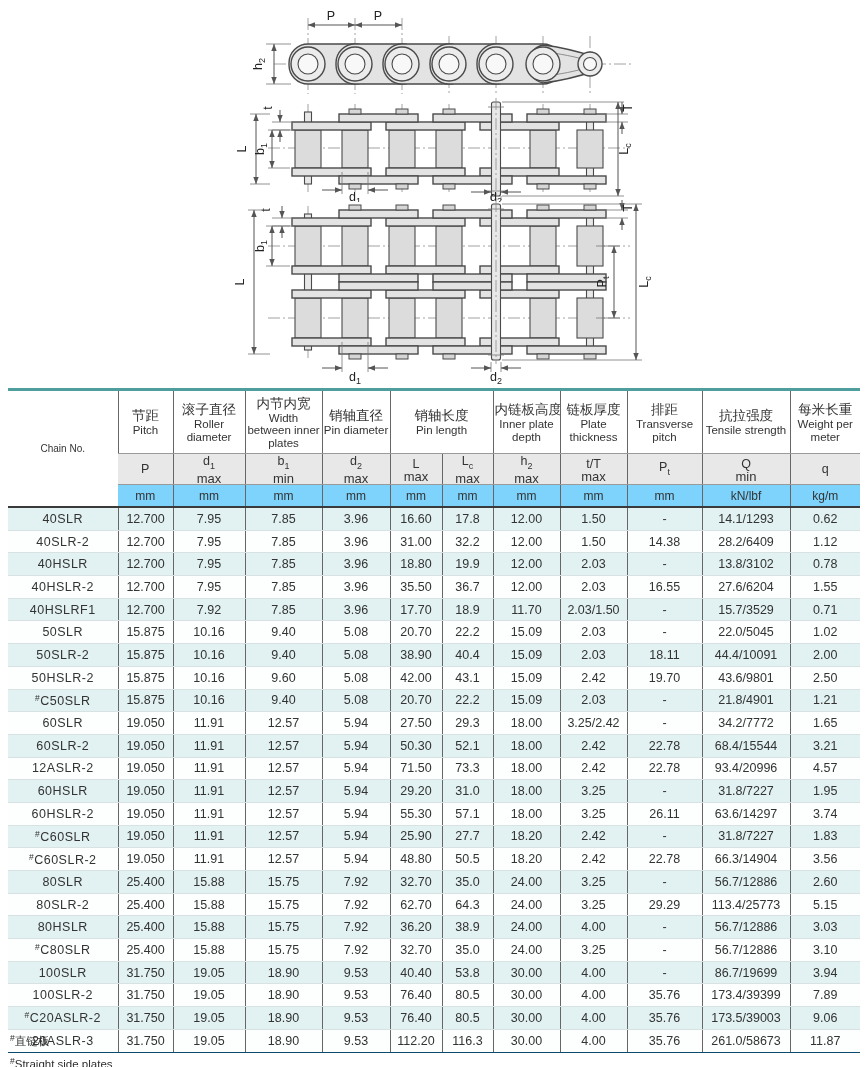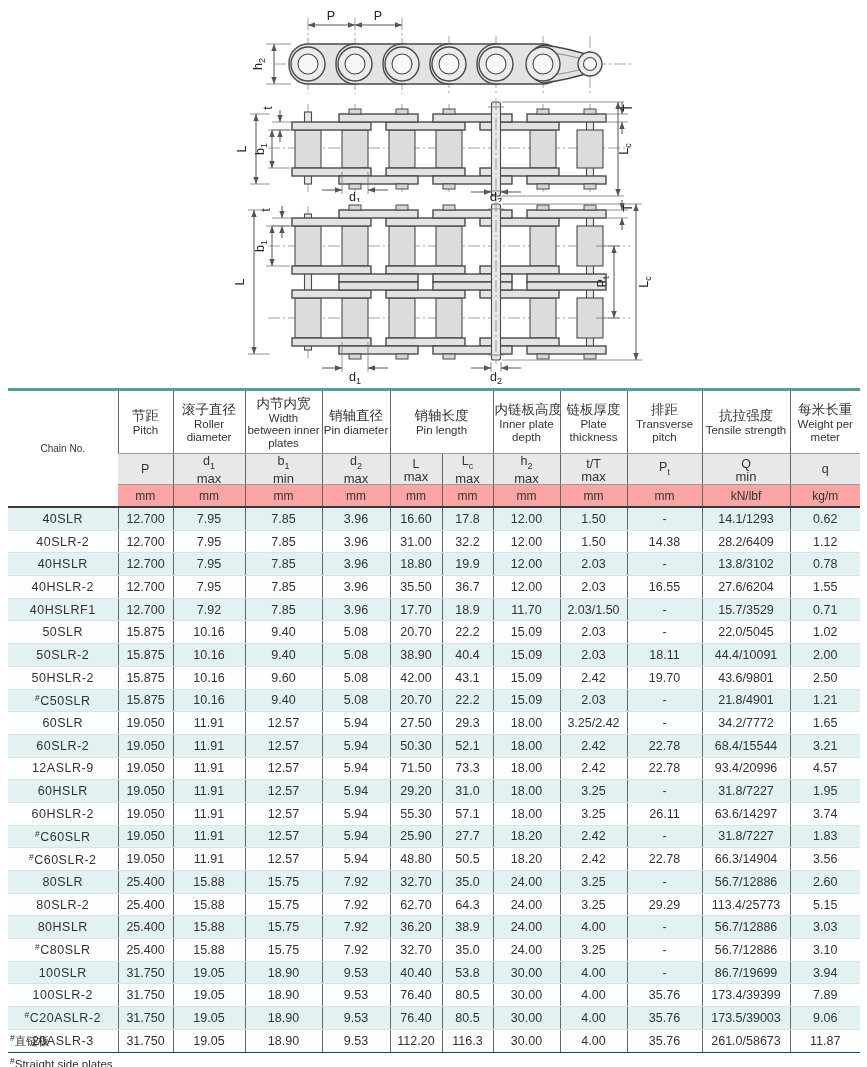--- a/index.html
+++ b/index.html
@@ -23,21 +23,21 @@
   
   .table-wrap{position:absolute;top:388px;left:8px;width:852px;}
   table.spec{border-collapse:collapse;table-layout:fixed;width:852px;border-top:3px solid #4E9E9E;}
   table.spec th, table.spec td{
     text-align:center;vertical-align:middle;font-weight:normal;
     padding:0 1px;overflow:hidden;
   }
   table.spec th + th, table.spec td + td{border-left:1px solid #666;}
   thead tr.hdr th{height:62px;border-bottom:1px solid #9a9a9a;background:#fff;}
   thead tr.symr th{height:30px;background:#E8E8E8;border-bottom:1px solid #9a9a9a;}
-  thead tr.unitr th{height:21px;background:#fca5a5;border-bottom:2px solid #3A3A3A;}
+  thead tr.unitr th{height:21px;background:#7dd3fc;border-bottom:2px solid #3A3A3A;}
   th.chain-hd{border-bottom:2px solid #3A3A3A !important;font-size:10px;background:#fff;}
   .cn{font-size:13.5px;line-height:17px;white-space:nowrap;}
   .en{font-size:11.5px;line-height:12.5px;}
   .sym-base{font-size:12.5px;line-height:14px;}
   .sym-line2{font-size:13px;line-height:11px;}
   .unit{font-size:12px;}
   tbody td{height:21.7px;font-size:12.5px;border-bottom:1px solid #D8E2E2;}
   tbody tr:nth-child(odd) td{background:#E2F1F1;}
   tbody tr:nth-child(even) td{background:#FDFEFE;}
   tbody tr:last-child td{border-bottom:1px solid #0c4a6e;}
@@ -581,21 +581,21 @@
           <td>5.94</td>
           <td>50.30</td>
           <td>52.1</td>
           <td>18.00</td>
           <td>2.42</td>
           <td>22.78</td>
           <td>68.4/15544</td>
           <td>3.21</td>
         </tr>
         <tr>
-          <td class="chain-cell">12ASLR-9</td>
+          <td class="chain-cell">12ASLR-2</td>
           <td>19.050</td>
           <td>11.91</td>
           <td>12.57</td>
           <td>5.94</td>
           <td>71.50</td>
           <td>73.3</td>
           <td>18.00</td>
           <td>2.42</td>
           <td>22.78</td>
           <td>93.4/20996</td>

